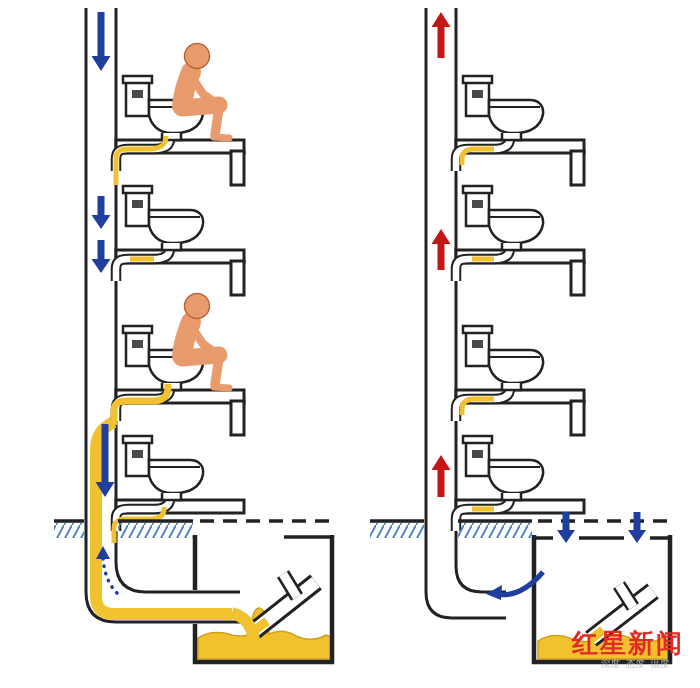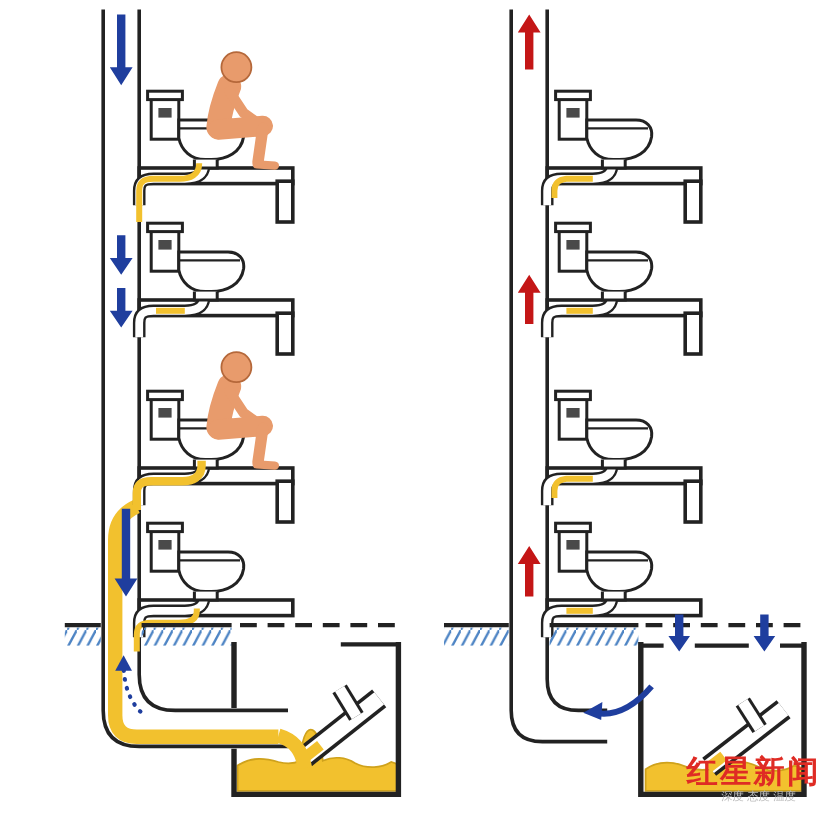--- a/index.html
+++ b/index.html
@@ -1,17 +1,17 @@
 <!DOCTYPE html>
 <html><head>
 <meta charset="utf-8">
 <style>
   html,body{margin:0;padding:0;background:#ffffff;}
   .stage{width:700px;height:688px;background:#ffffff;position:relative;overflow:hidden;
-         font-family:Liberation Sans, sans-serif;}
+         font-family:Liberation Mono, monospace;}
   svg{display:block;}
   text.brand{font-weight:bold;letter-spacing:2px;}
 </style>
 </head>
 <body>
 
 <div class="stage">
 <svg width="700" height="688" viewBox="0 0 700 688">
 
   <defs>

